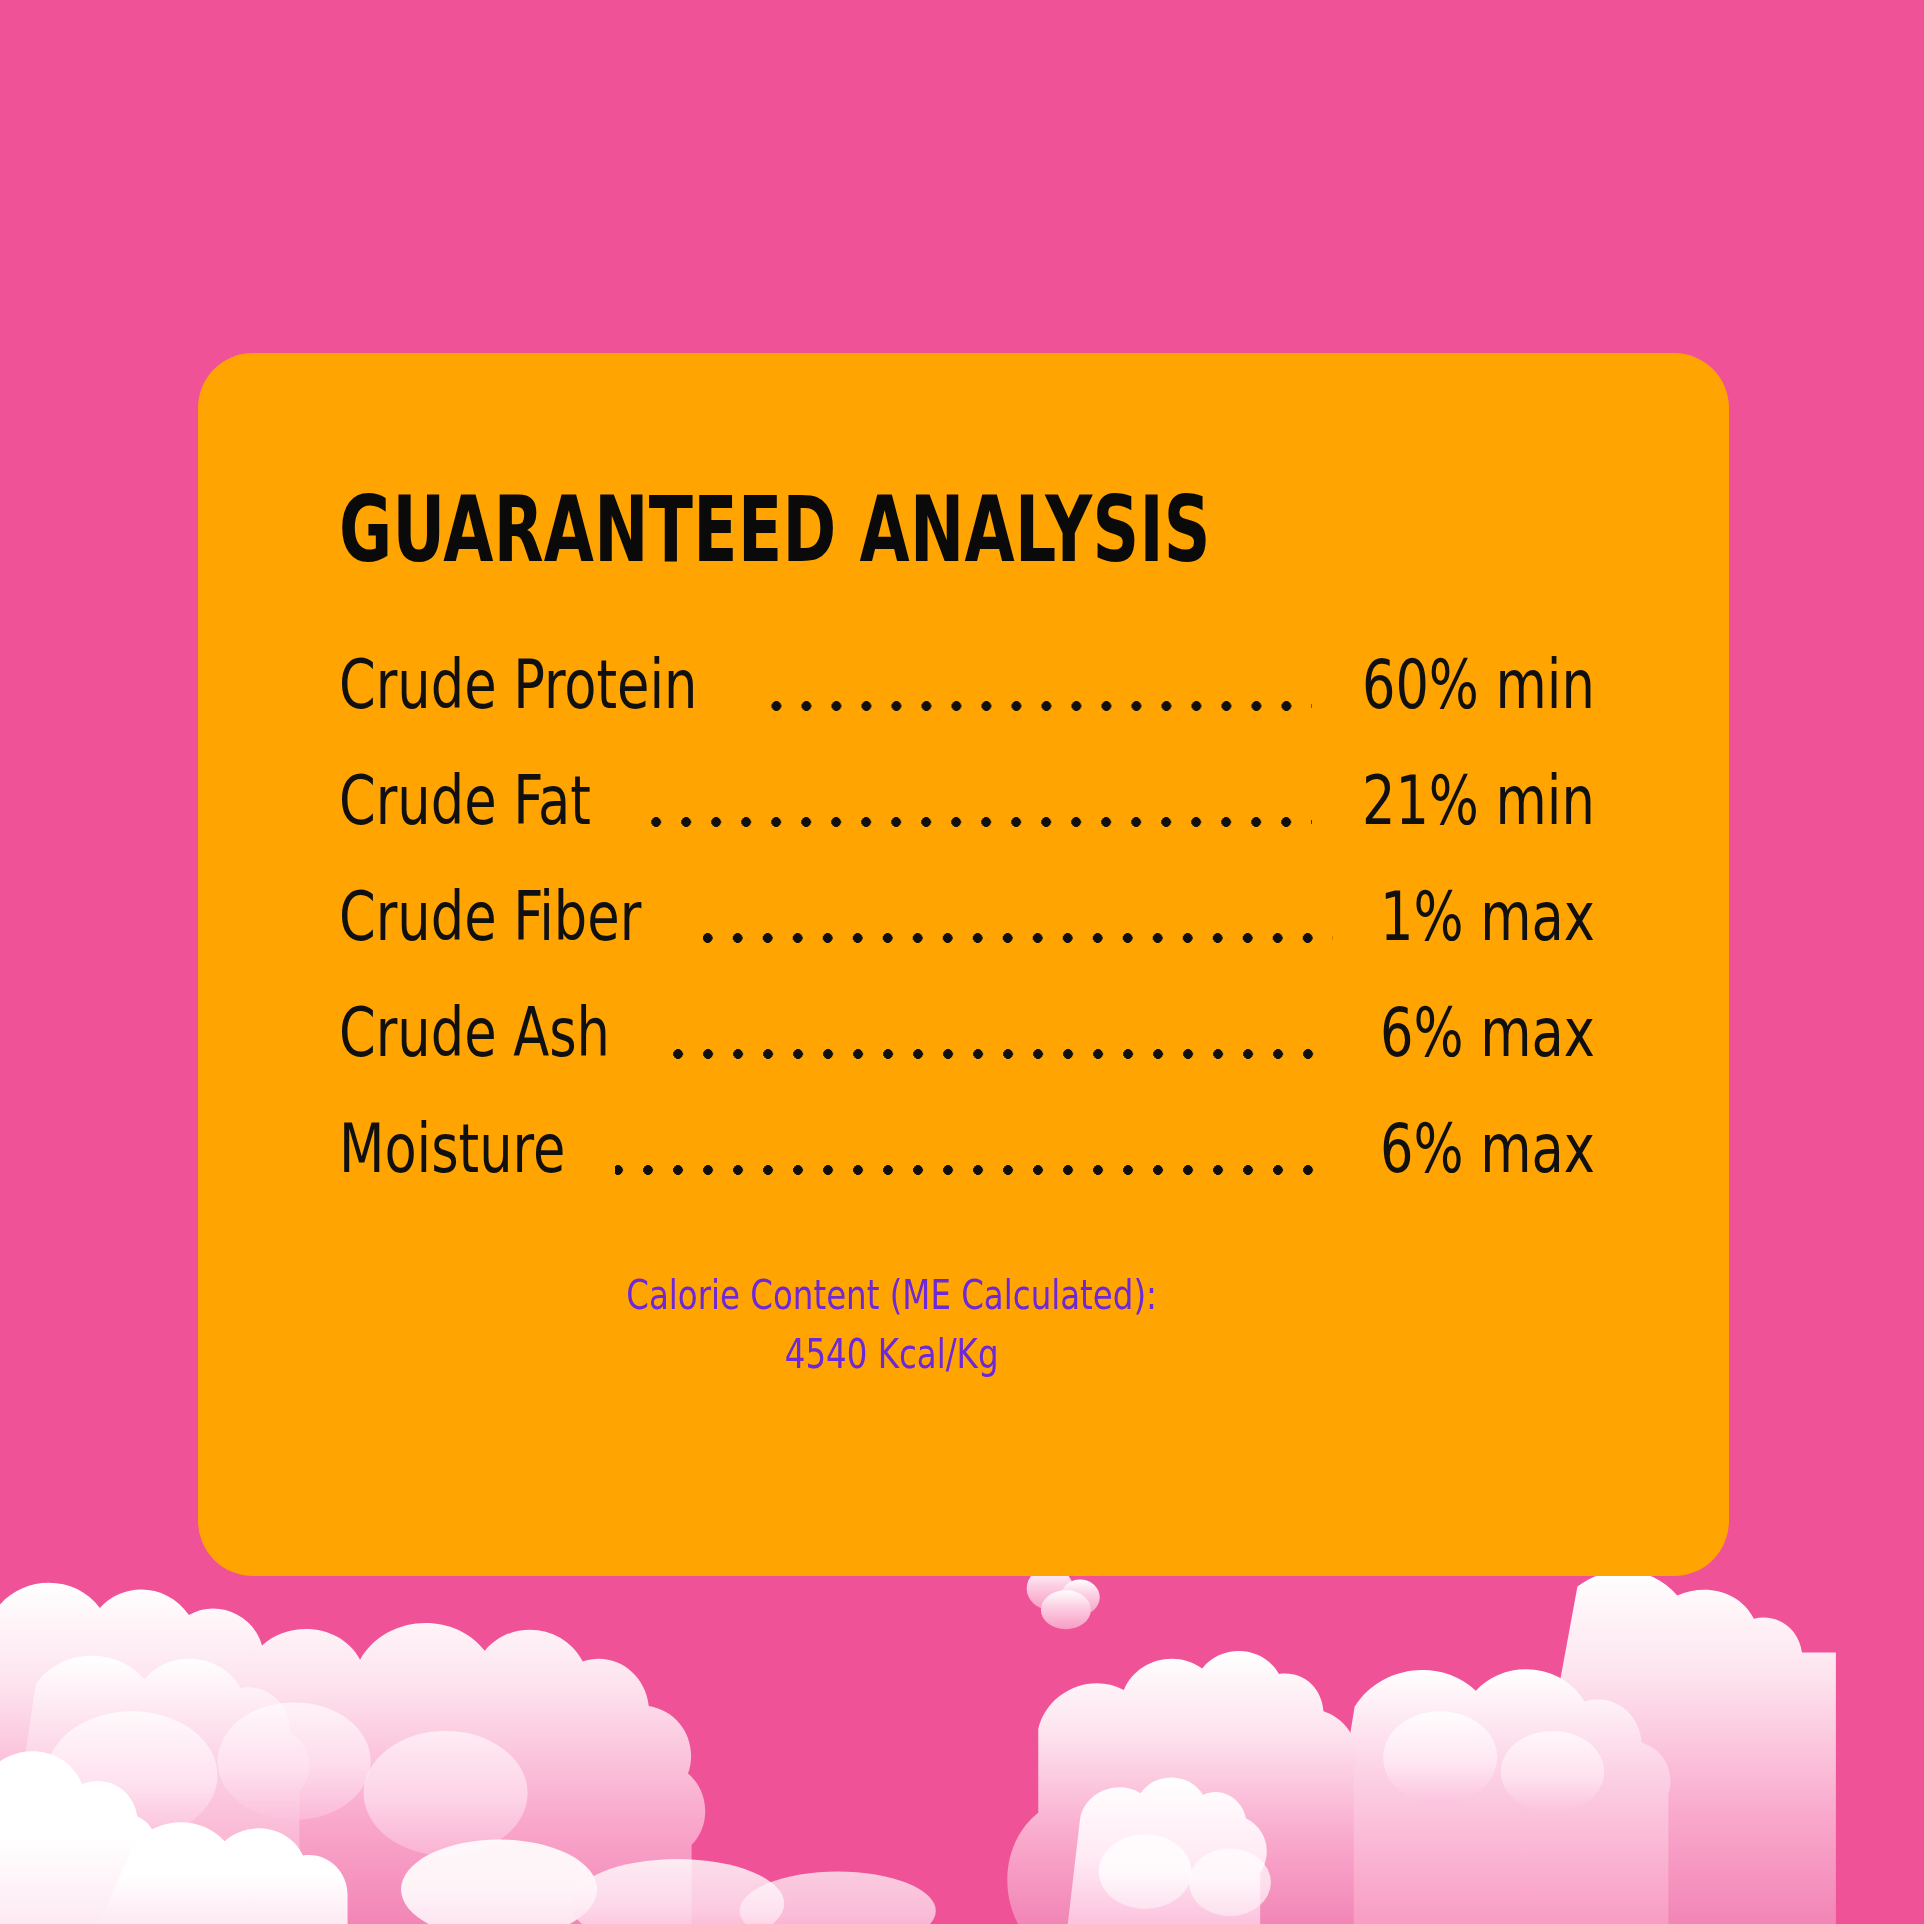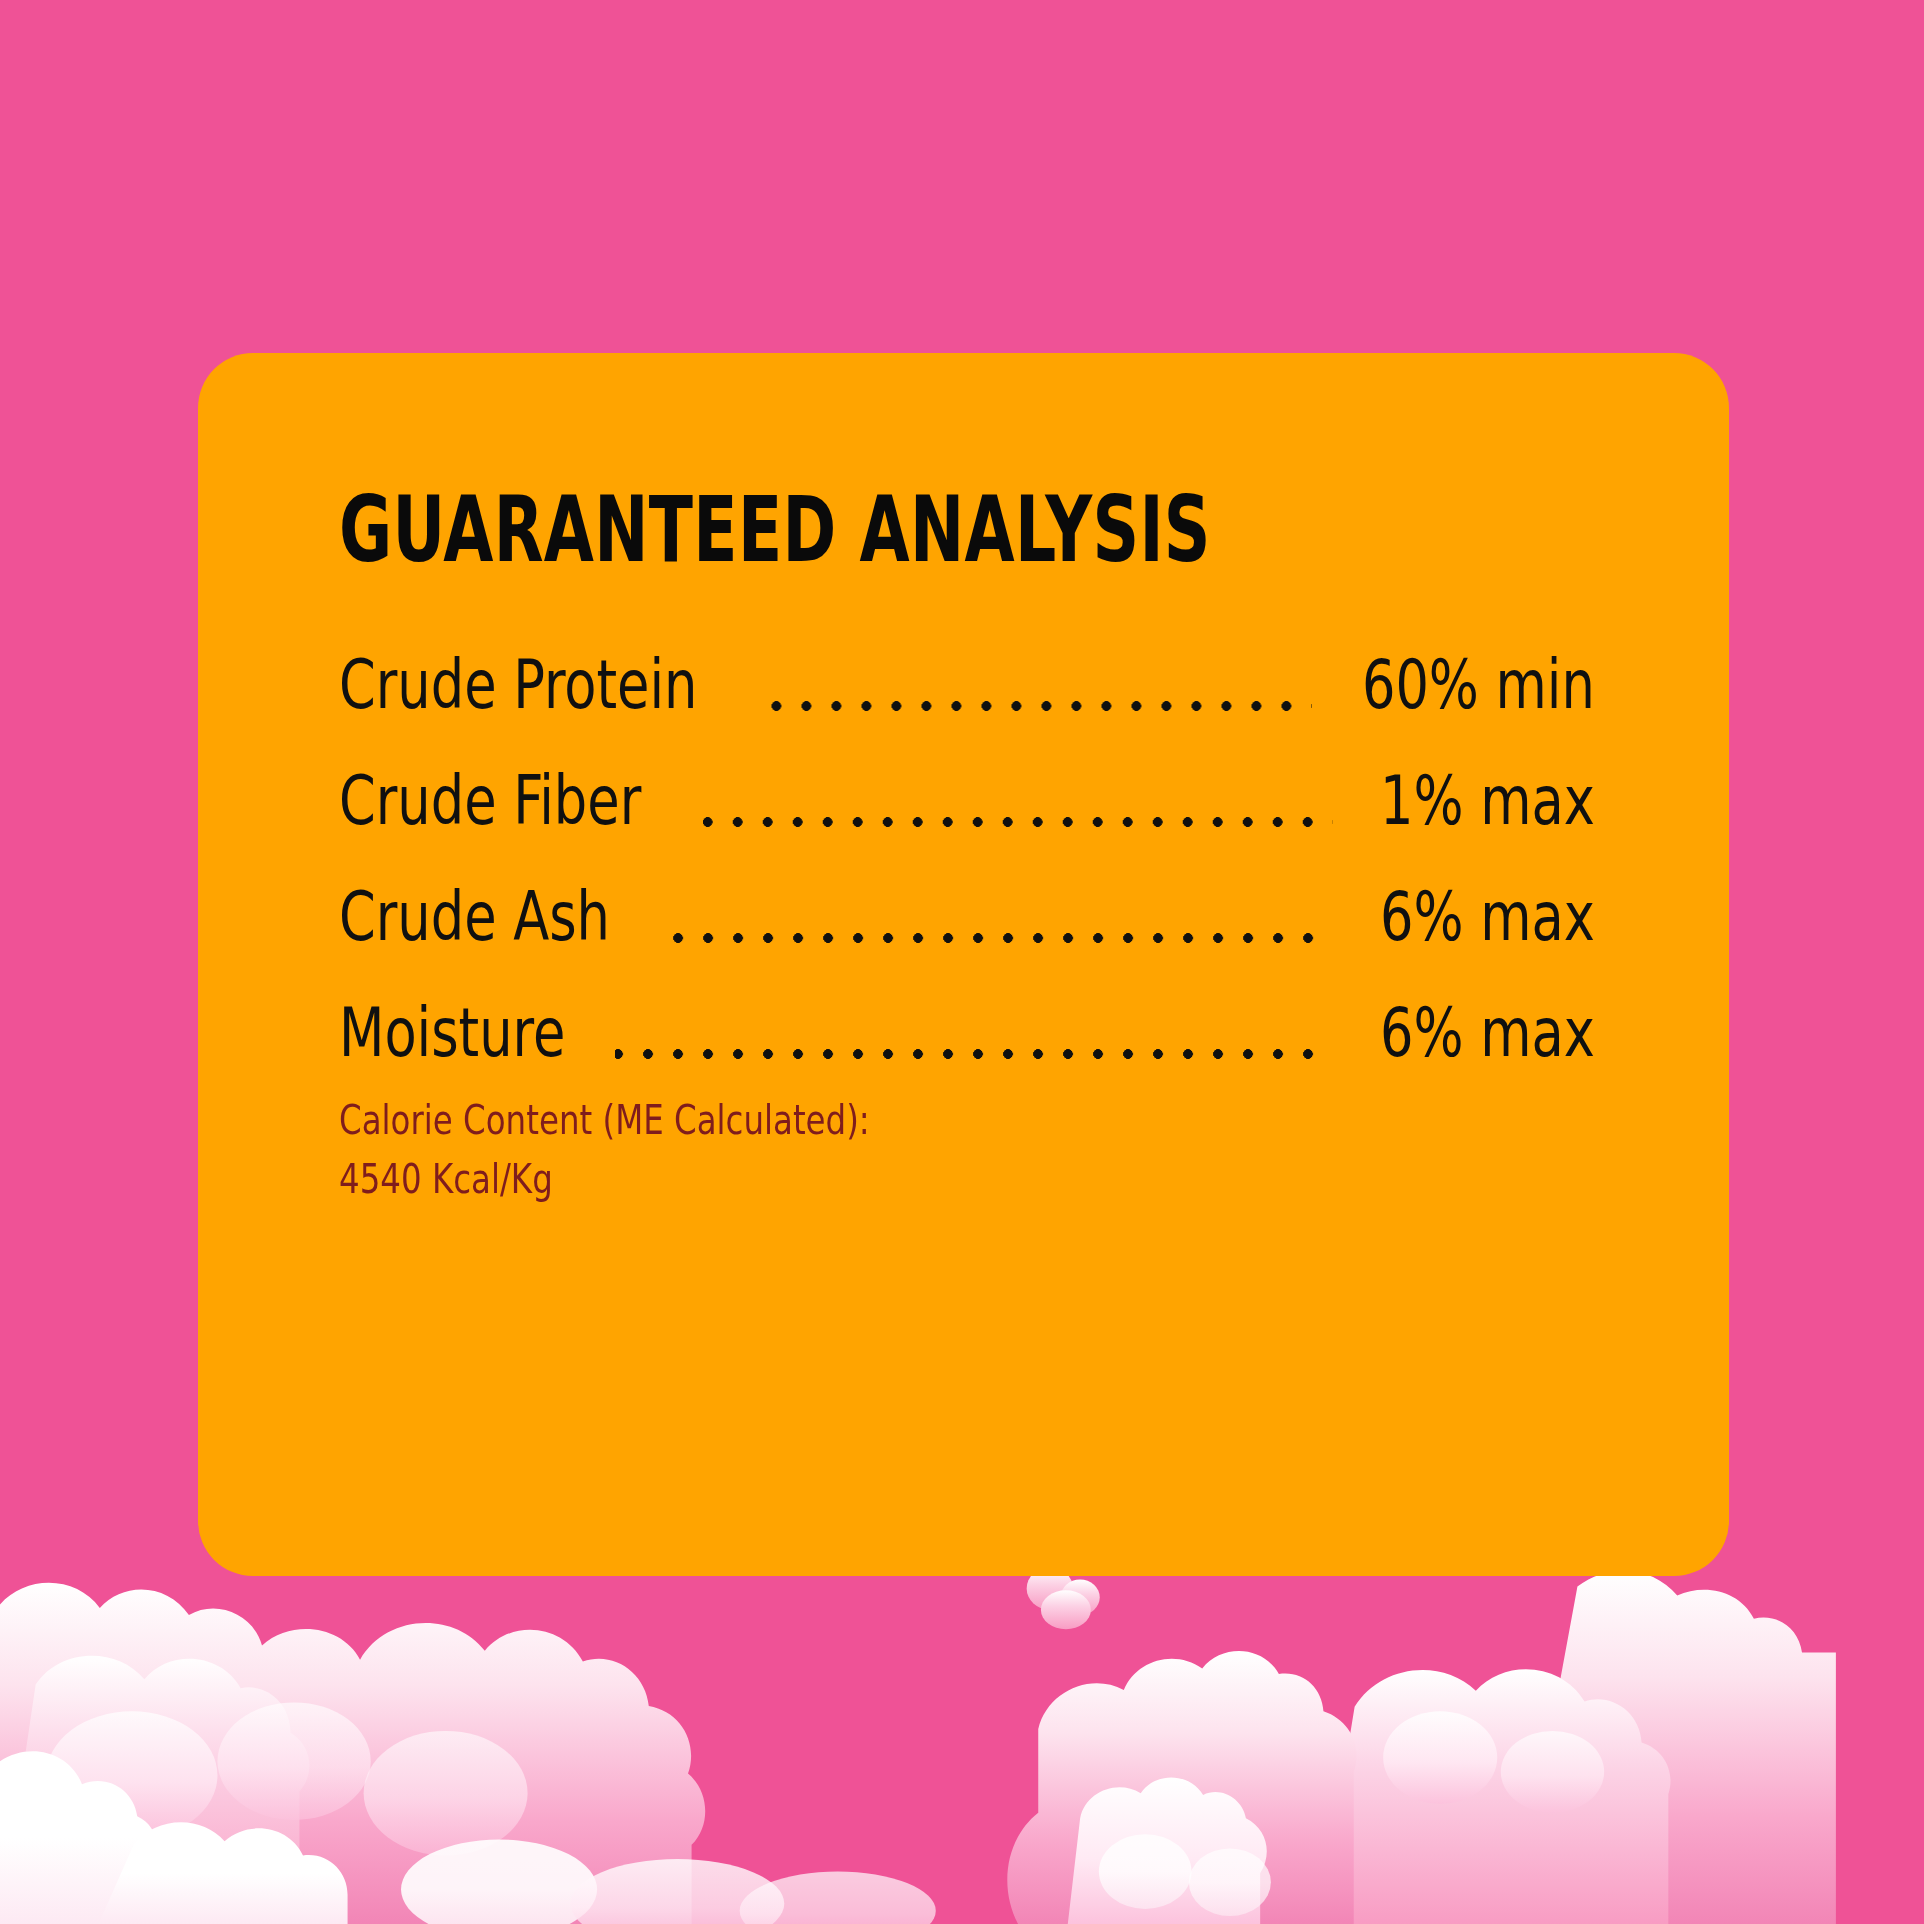--- a/index.html
+++ b/index.html
@@ -115,24 +115,26 @@
     font-weight: 400;
     white-space: nowrap;
     flex: 0 0 auto;
     text-align: right;
     transform: scaleX(0.86);
     transform-origin: right center;
   }
 
   
   .calorie-block {
+    margin-top: 59px;
     font-family: "Liberation Sans Narrow", "DejaVu Sans Condensed", "Liberation Sans", sans-serif;
     font-size: 41px;
     line-height: 59px;
-    color: #7f1d1d;
+    color: #6d28d9;
+    text-align: center;
   }
   .calorie-line {
     white-space: nowrap;
     transform: scaleX(0.88);
     transform-origin: left center;
   }
 </style>
 </head>
 <body>
 
@@ -204,20 +206,25 @@
     <h1 class="ga-title">GUARANTEED ANALYSIS</h1>
 
     <ul class="ga-rows">
 
       <li class="ga-row">
         <span class="ga-label">Crude Protein</span>
         <span class="ga-leader"></span>
         <span class="ga-value">60% min</span>
       </li>
 
+      <li class="ga-row">
+        <span class="ga-label">Crude Fat</span>
+        <span class="ga-leader"></span>
+        <span class="ga-value">21% min</span>
+      </li>
 
       <li class="ga-row">
         <span class="ga-label">Crude Fiber</span>
         <span class="ga-leader"></span>
         <span class="ga-value">1% max</span>
       </li>
 
       <li class="ga-row">
         <span class="ga-label">Crude Ash</span>
         <span class="ga-leader"></span>

